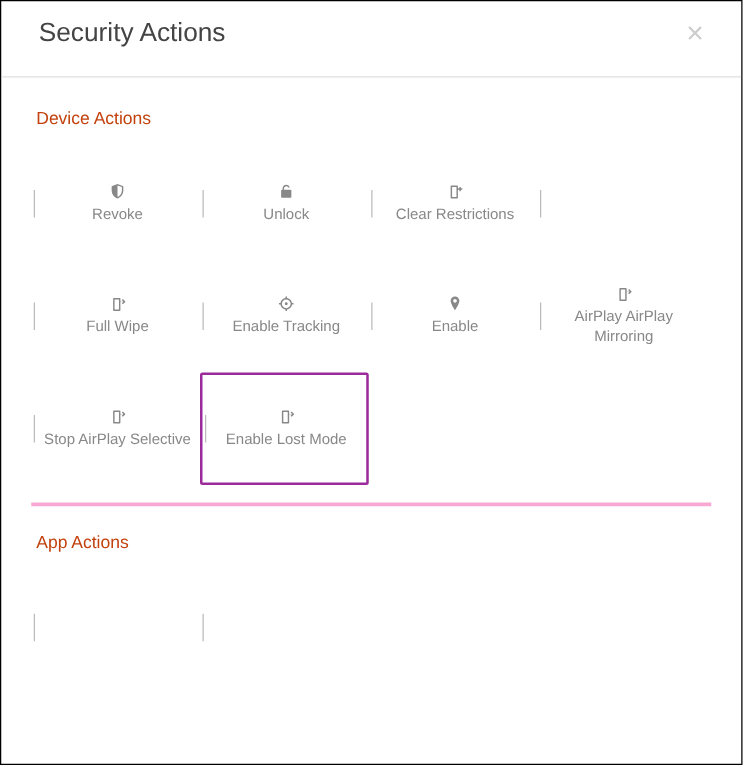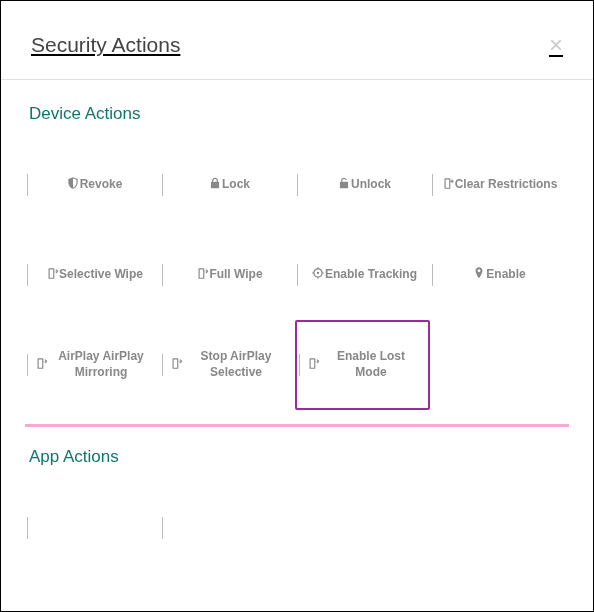--- a/index.html
+++ b/index.html
@@ -9,48 +9,47 @@
     }
     body {
       font-family: -apple-system, BlinkMacSystemFont, "Segoe UI", Helvetica, Arial, sans-serif;
       background: #fff;
       width: 594px;
       height: 612px;
       border: 1px solid #000;
       position: relative;
     }
     .header {
-      padding: 32px 30px 22px 30px;
+      padding: 14px 30px 22px 30px;
       display: flex;
       justify-content: space-between;
       align-items: center;
       border-bottom: 1px solid #e0e0e0;
-      text-decoration: underline;
     }
     .title {
       font-size: 21px;
       font-weight: 400;
       color: #444;
     }
     .close-btn {
       font-size: 24px;
       color: #ccc;
       cursor: pointer;
       line-height: 1;
       background: none;
       border: none;
       padding: 0;
     }
     .content {
       padding: 16px 24px 20px 24px;
     }
     .section-title {
-      font-size: 17px;
+      font-size: 14px;
       font-weight: 400;
-      color: #0f766e;
+      color: #c2410c;
       margin: 8px 0 16px 4px;
     }
     .action-grid {
       display: flex;
       flex-wrap: wrap;
     }
     .action-item {
       width: 135px;
       height: 90px;
       display: flex;
@@ -61,26 +60,25 @@
     }
     .action-item .separator {
       width: 1px;
       height: 22px;
       background: #bbb;
       margin: 0 6px 0 2px;
       flex-shrink: 0;
     }
     .action-inner {
       display: flex;
-      flex-direction: row;
+      flex-direction: column;
       align-items: center;
       justify-content: center;
       flex: 1;
       padding-right: 6px;
-      font-weight: bold;
     }
     .action-icon {
       width: 14px;
       height: 14px;
       margin-bottom: 4px;
       display: flex;
       align-items: center;
       justify-content: center;
     }
     .action-icon svg {
@@ -125,31 +123,20 @@
         <div class="action-inner">
           <div class="action-icon">
             <svg viewBox="0 0 24 24">
                 <path d="M12 2 L4 5 L4 11 C4 16 7.5 20.5 12 22 C16.5 20.5 20 16 20 11 L20 5 Z M12 4 L18 6.3 L18 11 C18 15 15.4 18.6 12 19.9 L12 4 Z"></path>
               </svg>
           </div>
           <div class="action-label">Revoke</div>
         </div>
       </div>
 
-      <div class="action-item">
-        <div class="separator"></div>
-        <div class="action-inner">
-          <div class="action-icon">
-            <svg viewBox="0 0 24 24">
-                <path d="M17 10 L17 8 C17 5.2 14.8 3 12 3 C9.2 3 7 5.2 7 8 L7 10 L6 10 C5.4 10 5 10.4 5 11 L5 20 C5 20.6 5.4 21 6 21 L18 21 C18.6 21 19 20.6 19 20 L19 11 C19 10.4 18.6 10 18 10 Z M9 8 C9 6.3 10.3 5 12 5 C13.7 5 15 6.3 15 8 L15 10 L9 10 Z"></path>
-              </svg>
-          </div>
-          <div class="action-label">Lock</div>
-        </div>
-      </div>
 
       <div class="action-item">
         <div class="separator"></div>
         <div class="action-inner">
           <div class="action-icon">
             <svg viewBox="0 0 24 24">
                 <path d="M17 10 L9 10 L9 8 C9 6.3 10.3 5 12 5 C13.3 5 14.4 5.8 14.8 7 L16.8 7 C16.4 4.7 14.4 3 12 3 C9.2 3 7 5.2 7 8 L7 10 L6 10 C5.4 10 5 10.4 5 11 L5 20 C5 20.6 5.4 21 6 21 L18 21 C18.6 21 19 20.6 19 20 L19 11 C19 10.4 18.6 10 18 10 Z"></path>
               </svg>
           </div>
           <div class="action-label">Unlock</div>
@@ -163,28 +150,20 @@
             <svg viewBox="0 0 24 24">
                 <path d="M7 4 L15 4 C15.6 4 16 4.4 16 5 L16 8 L18 8 L18 6 L20 6 L20 8 L22 8 L22 10 L20 10 L20 12 L18 12 L18 10 L16 10 L16 21 C16 21.6 15.6 22 15 22 L7 22 C6.4 22 6 21.6 6 21 L6 5 C6 4.4 6.4 4 7 4 Z M8 6 L8 20 L14 20 L14 6 Z"></path>
               </svg>
           </div>
           <div class="action-label">Clear Restrictions</div>
         </div>
       </div>
 
       <div class="action-item">
         <div class="separator"></div>
-        <div class="action-inner">
-          <div class="action-icon">
-            <svg viewBox="0 0 24 24">
-                <path d="M7 4 L15 4 C15.6 4 16 4.4 16 5 L16 9 L20 9 L18 7 L19.4 5.6 L23 9.2 L19.4 12.8 L18 11.4 L20 9.4 L16 9.4 L16 21 C16 21.6 15.6 22 15 22 L7 22 C6.4 22 6 21.6 6 21 L6 5 C6 4.4 6.4 4 7 4 Z M8 6 L8 20 L14 20 L14 6 Z"></path>
-              </svg>
-          </div>
-          <div class="action-label">Selective Wipe</div>
-        </div>
       </div>
 
       <div class="action-item">
         <div class="separator"></div>
         <div class="action-inner">
           <div class="action-icon">
             <svg viewBox="0 0 24 24">
                 <path d="M7 4 L15 4 C15.6 4 16 4.4 16 5 L16 9 L20 9 L18 7 L19.4 5.6 L23 9.2 L19.4 12.8 L18 11.4 L20 9.4 L16 9.4 L16 21 C16 21.6 15.6 22 15 22 L7 22 C6.4 22 6 21.6 6 21 L6 5 C6 4.4 6.4 4 7 4 Z M8 6 L8 20 L14 20 L14 6 Z"></path>
               </svg>
           </div>

